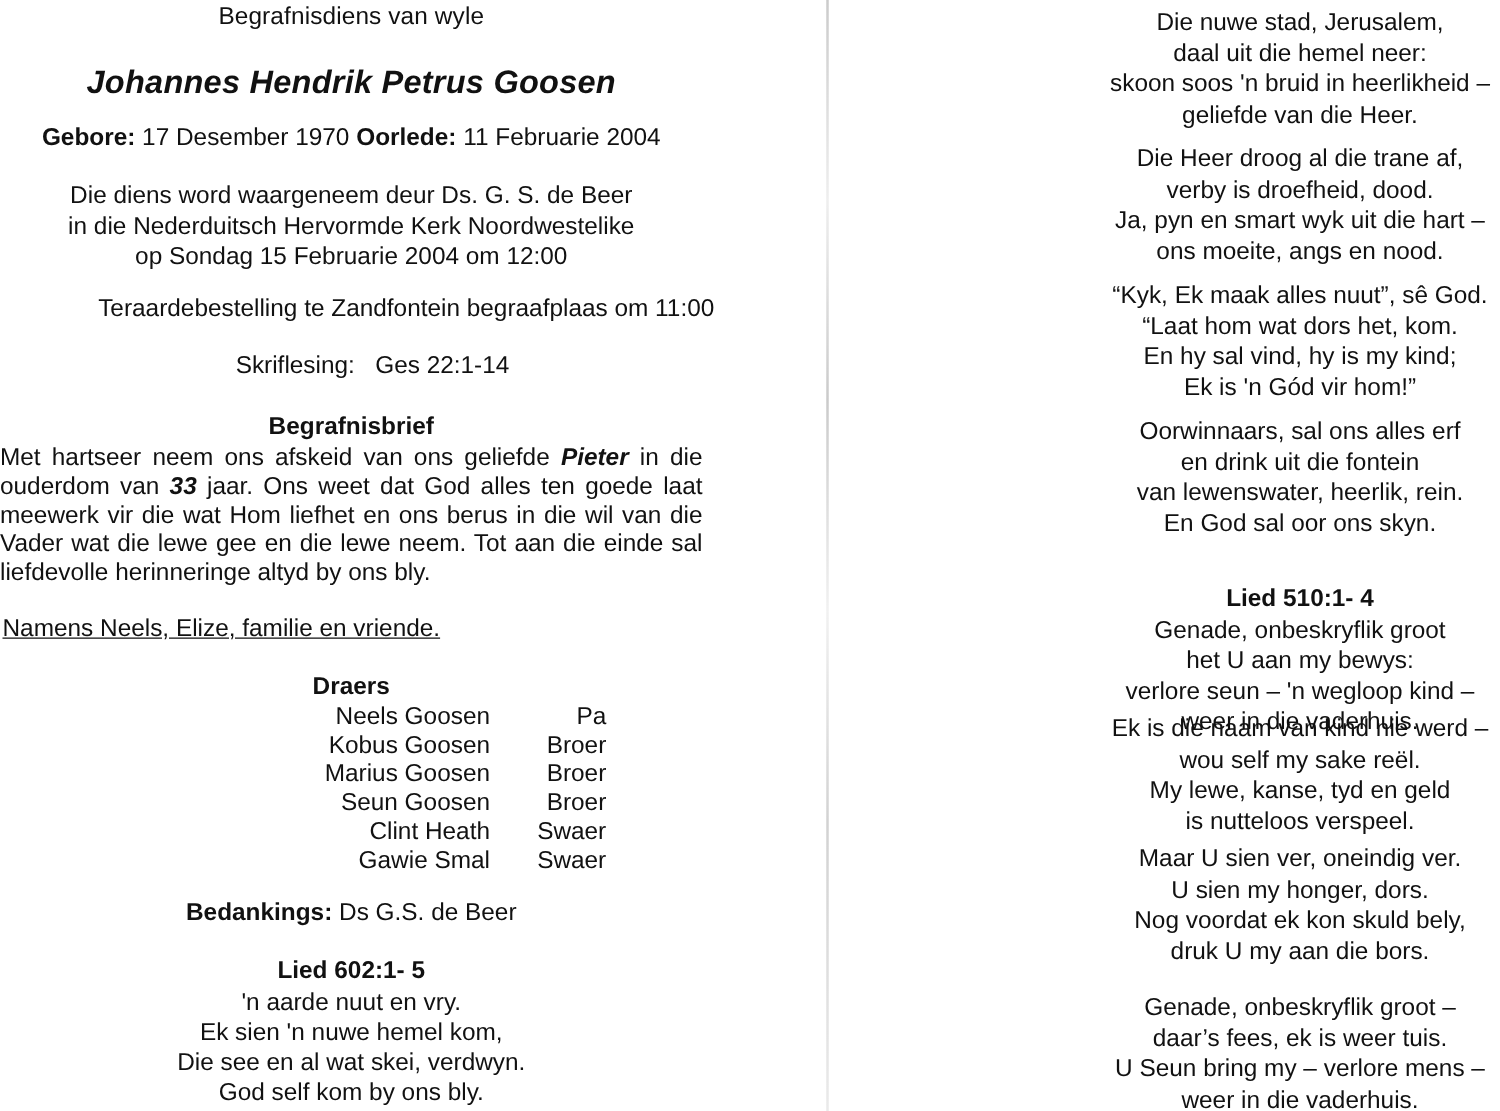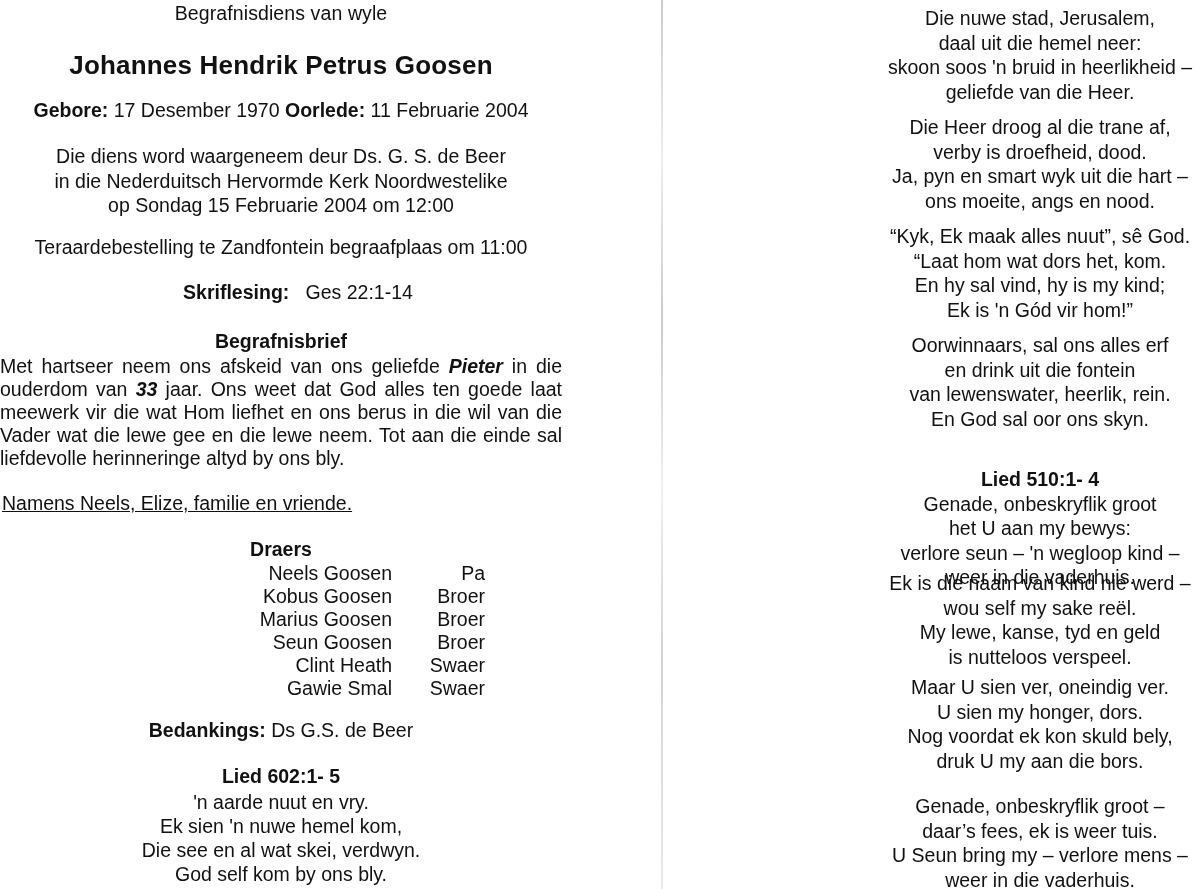--- a/index.html
+++ b/index.html
@@ -60,20 +60,21 @@
   }
 
   .l-name {
     position: absolute;
     top: 50px;
     left: 0;
     width: 562px;
     font-size: 26px;
     font-weight: bold;
     letter-spacing: 0.2px;
+    font-style: italic;
   }
 
   .l-dates {
     position: absolute;
     top: 99px;
     left: 0;
     width: 562px;
     font-size: 19.5px;
     white-space: nowrap;
   }
@@ -87,30 +88,31 @@
     font-size: 19.5px;
     line-height: 24.5px;
   }
 
   .l-burial {
     position: absolute;
     top: 236px;
     left: 0;
     width: 562px;
     font-size: 19.5px;
+    padding-left: 44px;
   }
 
   .l-scripture {
     position: absolute;
     top: 281px;
     left: 0;
     width: 562px;
     font-size: 19.5px;
   }
-  .l-scripture b { font-weight: bold; margin-left: 34px; }
+  .l-scripture b { font-weight: normal; margin-left: 34px; }
 
   .l-letter-head {
     position: absolute;
     top: 330px;
     left: 0;
     width: 562px;
     font-size: 19.5px;
     font-weight: bold;
   }
 

